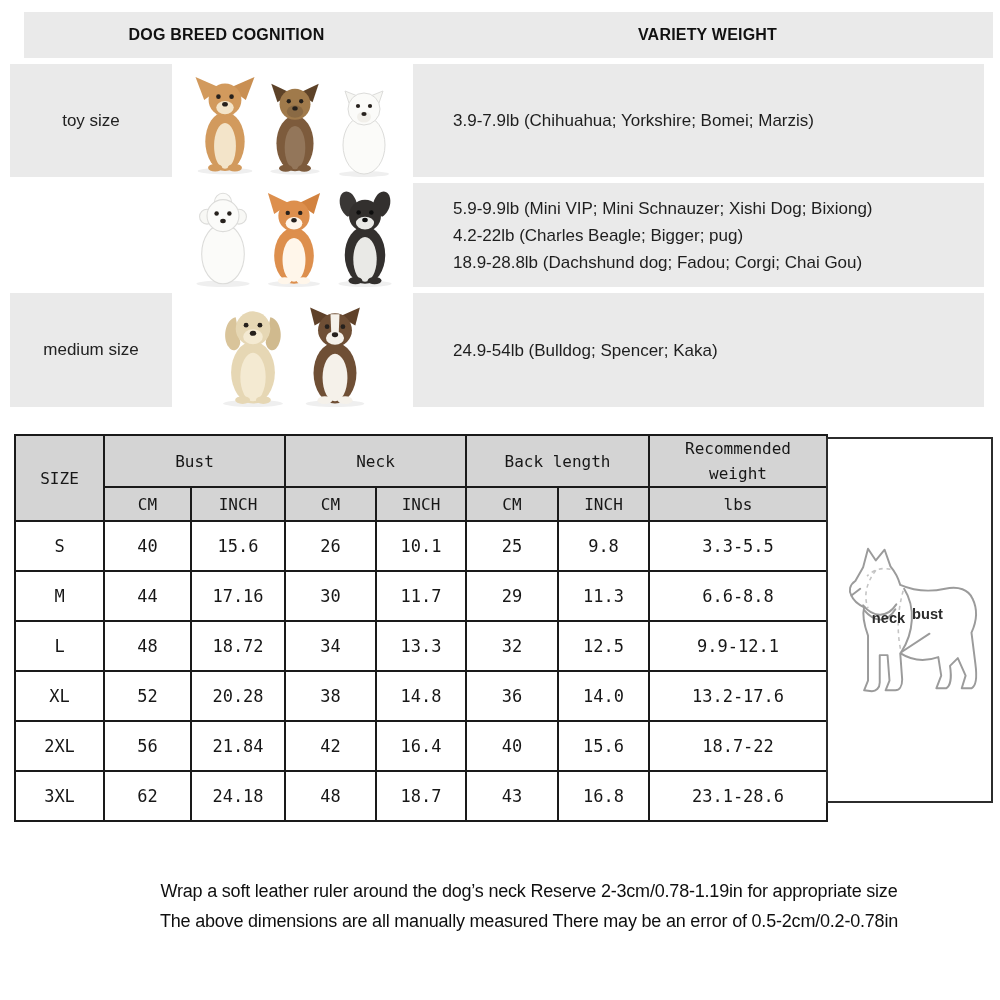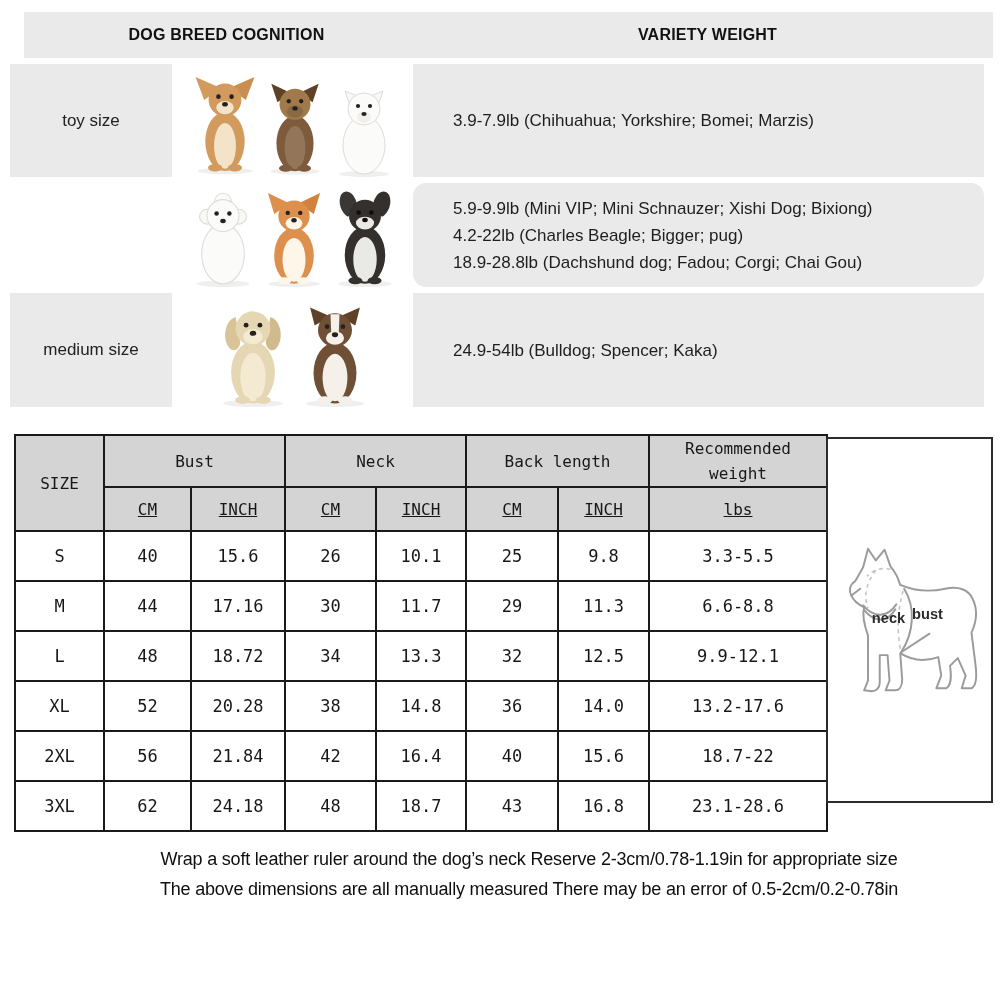--- a/index.html
+++ b/index.html
@@ -12,49 +12,49 @@
   .breed-hdr { display:flex; align-items:center; justify-content:center;
                font-size:16px; font-weight:bold; letter-spacing:.2px; color:#111; }
   .hdr-left  { left:24px;  top:12px; width:405px; height:46px; }
   .hdr-right { left:422px; top:12px; width:571px; height:46px; }
 
   .label-cell { left:10px; width:162px; display:flex; align-items:center; justify-content:center;
                 font-size:17px; color:#222; }
   .weight-cell { left:413px; width:571px; display:flex; flex-direction:column; justify-content:center;
                  padding-left:40px; font-size:17px; line-height:27px; color:#1e1e1e; }
   .row1 { top:64px;  height:113px; }
-  .row2 { top:183px; height:104px;border-radius:13px; }
+  .row2 { top:183px; height:104px; }
   .row3 { top:293px; height:114px; }
 
   .photo-cell { position:absolute; left:172px; width:243px; display:flex;
                 align-items:flex-end; justify-content:center; gap:2px; background:#fff; }
   .photo-cell svg { display:block; }
 
   
   .size-table-wrap { position:absolute; left:14px; top:434px; }
   table.size-table { border-collapse:collapse; table-layout:fixed;
                      font-family:"DejaVu Sans Mono", monospace; }
   table.size-table th, table.size-table td {
       border:2px solid #1a1a1a; text-align:center; vertical-align:middle;
       font-weight:normal; color:#171717; }
   table.size-table th { background:#d4d4d4; font-size:16px; }
   table.size-table td { background:#fff; font-size:17px; }
   .hrow1 th { height:46px; }
-  .hrow2 th { height:44px;text-decoration:underline; }
+  .hrow2 th { height:34px; }
   tr.body-row td { height:50px; }
   .rec-hdr-text { max-width:132px; margin:0 auto; line-height:25px; }
 
   
   .diagram-box { position:absolute; left:826px; top:437px; width:167px; height:366px;
                  border:2px solid #2c2c2c; background:#fff; }
   .diagram-box svg { display:block; width:100%; height:100%; }
   .diag-label { font-family:"Liberation Sans", sans-serif; font-size:15px; font-weight:bold; fill:#2b2b2b; }
 
   
-  .notes { position:absolute; left:0; top:844px; width:100%; padding-left:58px;
+  .notes { position:absolute; left:0; top:876px; width:100%; padding-left:58px;
            text-align:center; font-size:18px; line-height:30px; letter-spacing:-0.2px; color:#0f0f0f; }
 </style>
 </head>
 <body>
 
 <div class="page">
 
   <div class="panel breed-hdr hdr-left">DOG BREED COGNITION</div>
   <div class="panel label-cell row1">toy size</div>
 

